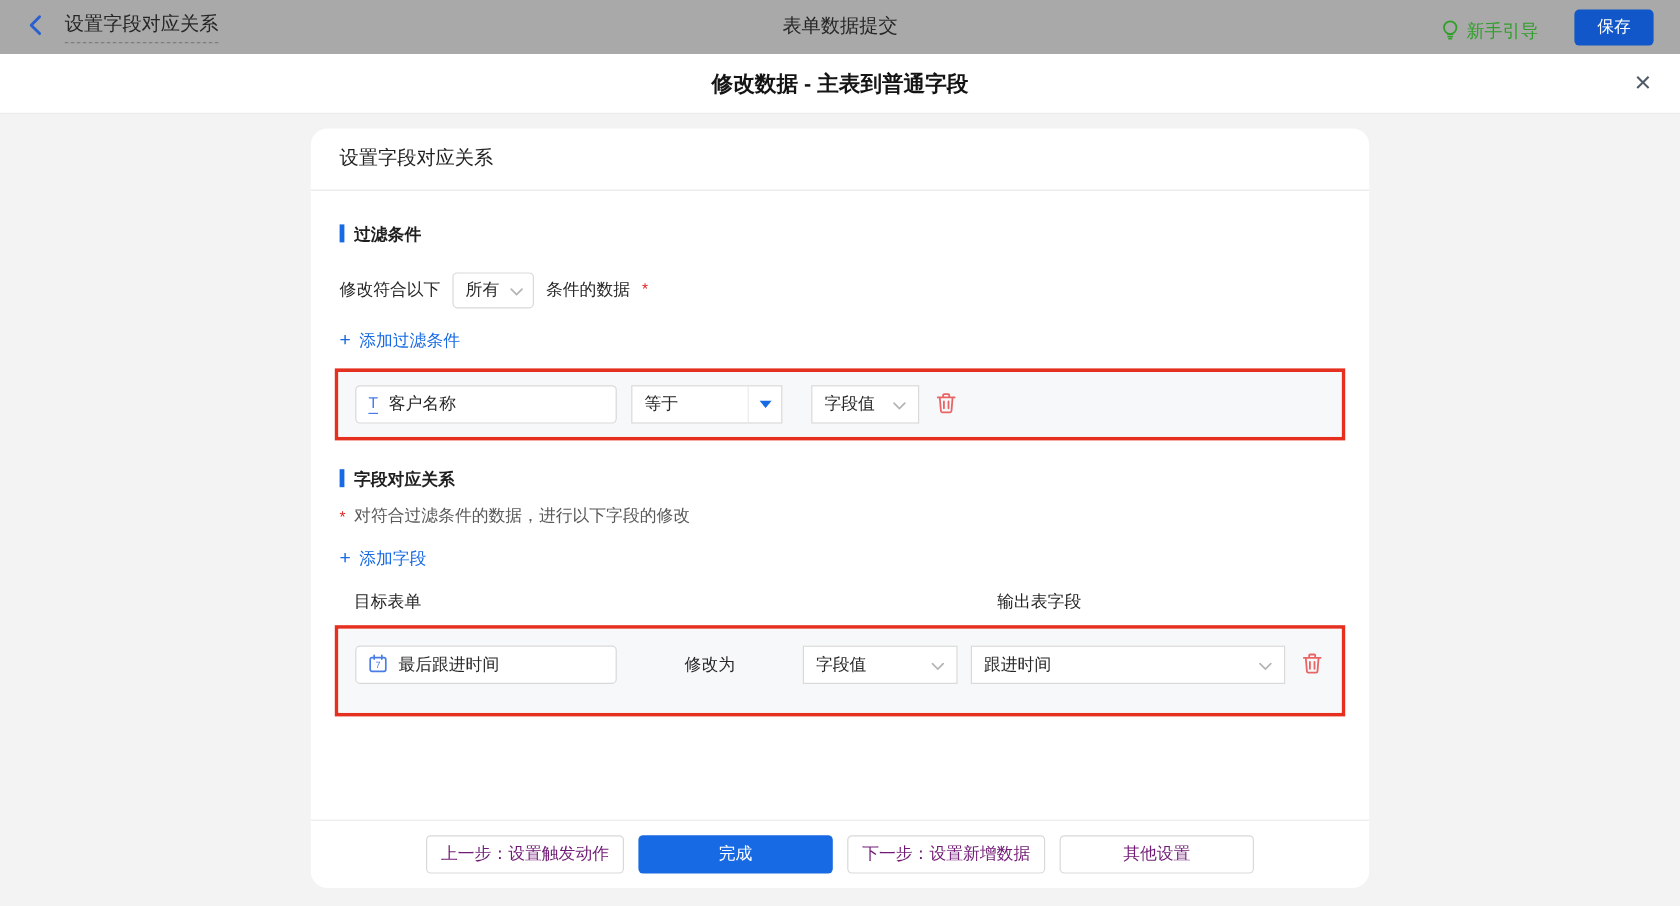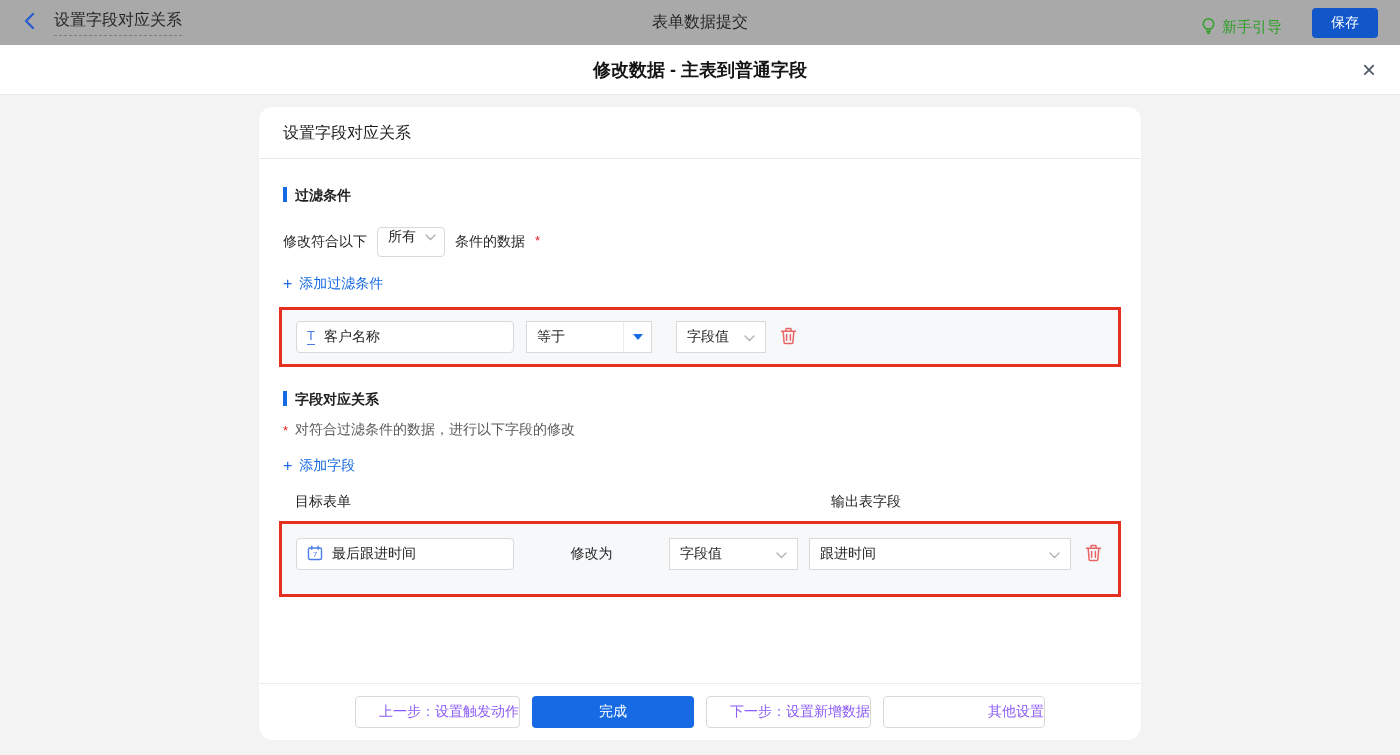--- a/index.html
+++ b/index.html
@@ -25,21 +25,21 @@
   .modal-body { flex:1; background:#f3f3f3; }
   .panel { width:882px; height:633px; margin:12px auto 0; background:#fff; border-radius:14px; display:flex; flex-direction:column; }
   .panel-header { height:52px; line-height:52px; padding:0 24px; font-size:16px; color:#1f1f1f; border-bottom:1px solid #e8e8e8; flex:none; }
   .panel-content { flex:1; padding:0 24px; overflow:hidden; }
 
   .section-title { display:flex; gap:8px; font-size:14px; font-weight:bold; color:#1f1f1f; }
   .section-bar { width:4px; height:15px; background:#176ae3; flex:none; }
   .mt28 { margin-top:28px; } .mt24 { margin-top:24px; }
 
   .match-row { display:flex; align-items:center; margin-top:22px; font-size:14px; color:#262626; gap:10px; }
-  .mini-select { width:68px; height:30px; border:1px solid #d9d9d9; border-radius:4px; background:#fff; display:flex; justify-content:space-between; padding:0 8px 0 10px; cursor:pointer; }
+  .mini-select { width:68px; height:30px; border:1px solid #d9d9d9; border-radius:4px; background:#fff; display:flex; align-items:center; justify-content:space-between; padding:0 8px 0 10px; cursor:pointer; }
   .required { color:#e02020; font-size:13px; position:relative; top:-2px; }
 
   .add-link { margin-top:18px; color:#176ae3; font-size:14px; display:flex; align-items:center; gap:7px; width:fit-content; cursor:pointer; }
   .plus { font-size:16px; line-height:1; }
 
   .cond-box { margin:14px -4px 0; border:3px solid #e53020; }
   .cond-row { background:#f7f8fa; display:flex; align-items:center; padding:11px 14px; }
   .cond-row.tall { padding:14px 14px 24px; }
 
   .field-input { width:218px; height:32px; background:#fff; border:1px solid #d9d9d9; border-radius:4px; display:flex; align-items:center; gap:9px; padding:0 10px; font-size:14px; color:#262626; flex:none; cursor:pointer; }
@@ -61,21 +61,21 @@
   .note-star { color:#e02020; font-size:13px; margin-top:2px; }
 
   .cols { display:flex; margin-top:18px; font-size:14px; color:#1f1f1f; }
   .col-target { margin-left:12px; width:536px; flex:none; }
 
   .mod-label { width:155px; text-align:center; font-size:14px; color:#262626; flex:none; }
 
   
   .panel-footer { height:57px; border-top:1px solid #ececec; display:flex; align-items:center; justify-content:center; gap:12px; flex:none; }
   .btn { height:32px; border-radius:4px; font-size:14px; cursor:pointer; }
-  .btn-outline { background:#fff; border:1px solid #d9d9d9; color:#8b5cf6;text-align:right; }
+  .btn-outline { background:#fff; border:1px solid #d9d9d9; color:#701a75; }
   .btn-primary { background:#176ae3; border:none; color:#fff; }
   .w165 { width:165px; } .w162 { width:162px; }
 </style>
 </head>
 <body>
 
 <div class="screen">
 
   <div class="topbar">
     <div class="topbar-left">

